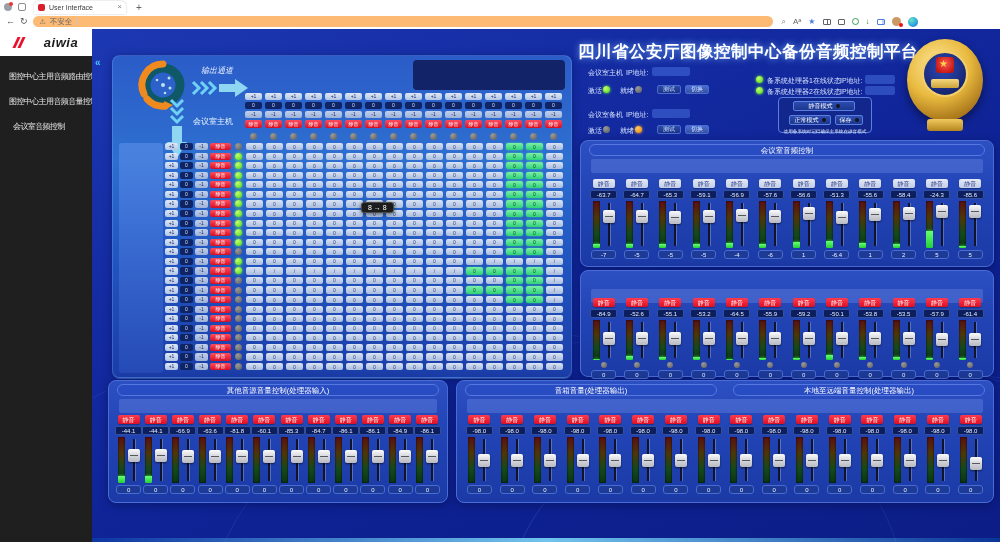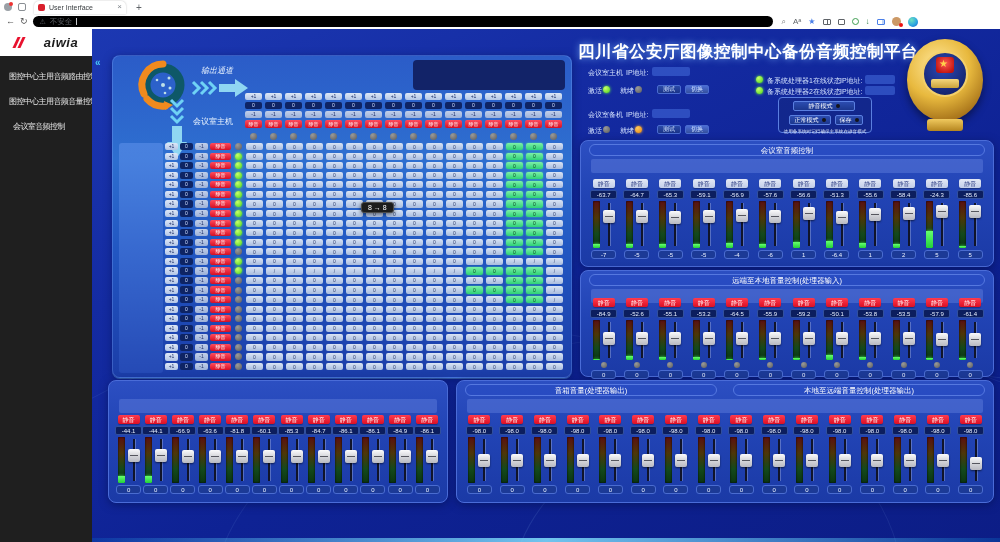--- a/index.html
+++ b/index.html
@@ -12,21 +12,21 @@
   .profile-ic{width:8px;height:8px;border-radius:50%;background:#9aa0a6;position:relative;margin-right:6px;}
   .profile-ic::after{content:"";position:absolute;right:-1px;top:-1px;width:4px;height:4px;border-radius:50%;background:#e33;}
   .tabgrid-ic{width:8px;height:8px;border:1px solid #8a8f94;border-radius:2px;margin-right:8px;}
   .tab{display:flex;align-items:center;gap:4px;width:92px;height:13px;padding:0 4px;border-radius:5px 5px 0 0;background:#fff;box-shadow:0 0 2px rgba(0,0,0,.25);}
   .tab-fav{width:7px;height:7px;border-radius:2px;background:#d91f2c;flex:0 0 auto;}
   .tab-title{font-size:7px;color:#3c4043;white-space:nowrap;overflow:hidden;flex:1;}
   .tab-close{font-size:8px;line-height:8px;color:#80868b;}
   .newtab{font-size:10px;color:#5f6368;margin-left:10px;}
   .toolbar{height:15px;display:flex;align-items:center;gap:5px;padding:0 6px;background:#fff;}
   .nav-glyph{font-size:9px;line-height:9px;color:#555;}
-  .addr{flex:0 0 auto;width:740px;height:11px;background:#000000;border-radius:6px;display:flex;align-items:center;padding:0 7px;gap:4px;}
+  .addr{flex:0 0 auto;width:740px;height:11px;background:#fdba74;border-radius:6px;display:flex;align-items:center;padding:0 7px;gap:4px;}
   .addr-warn{font-size:7px;color:#5f6368;line-height:7px;}
   .addr-text{font-size:7.5px;color:#5f6368;}
   .addr-div{width:1px;height:7px;background:#c6c8cb;}
   .tb-icons{display:flex;align-items:center;gap:7px;margin-left:4px;}
   .gly{font-size:8px;line-height:9px;color:#5f6368;}
   .star{color:#4a7fe8;}
   .sq-ic{width:7px;height:6px;border:1px solid #5f6368;border-radius:1px;}
   .split-ic{width:8px;height:6px;border:1px solid #5f6368;border-radius:1px;position:relative;}
   .split-ic::after{content:"";position:absolute;left:3px;top:0;width:1px;height:4px;background:#5f6368;}
   .globe-ic{width:7px;height:7px;border:1px solid #3f9e52;border-radius:50%;}
@@ -1143,21 +1143,20 @@
               <div class="slider" style="height: 47px;">
                 <div class="track"></div>
                 <div class="handle" style="top: 8%;"></div>
               </div>
             </div>
             <div class="ch-gain">5</div>
           </div>
         </div>
       </div>
     <div class="panel panel-remote_in">
-        <div class="pill" style="left: calc(0% + 8px); width: calc(100% - 16px);">远端至本地音量控制(处理器输入)</div>
         <div class="strip" style="top: 18px; height: 14px;"></div>
         <div class="channels" style="top: 27px;">
           <div class="ch">
             <div class="mute-btn on">静音</div>
             <div class="ch-val">-84.9</div>
             <div class="fader">
               <div class="meter" style="height: 40px;">
                 <div class="fill" style="height: 3%;"></div>
               </div>
               <div class="slider" style="height: 40px;">
@@ -1329,20 +1328,21 @@
                 <div class="track"></div>
                 <div class="handle" style="top: 32%;"></div>
               </div>
             </div>
             <div class="ch-led led-gray"></div>
             <div class="ch-gain">0</div>
           </div>
         </div>
       </div>
     <div class="panel panel-other_in">
+        <div class="pill" style="left: calc(0% + 8px); width: calc(100% - 16px);">其他音源音量控制(处理器输入)</div>
         <div class="strip" style="top: 18px; height: 14px;"></div>
         <div class="channels" style="top: 34px;">
           <div class="ch">
             <div class="mute-btn on">静音</div>
             <div class="ch-val">-44.1</div>
             <div class="fader">
               <div class="meter" style="height: 46px;">
                 <div class="fill" style="height: 16%;"></div>
               </div>
               <div class="slider" style="height: 46px;">

